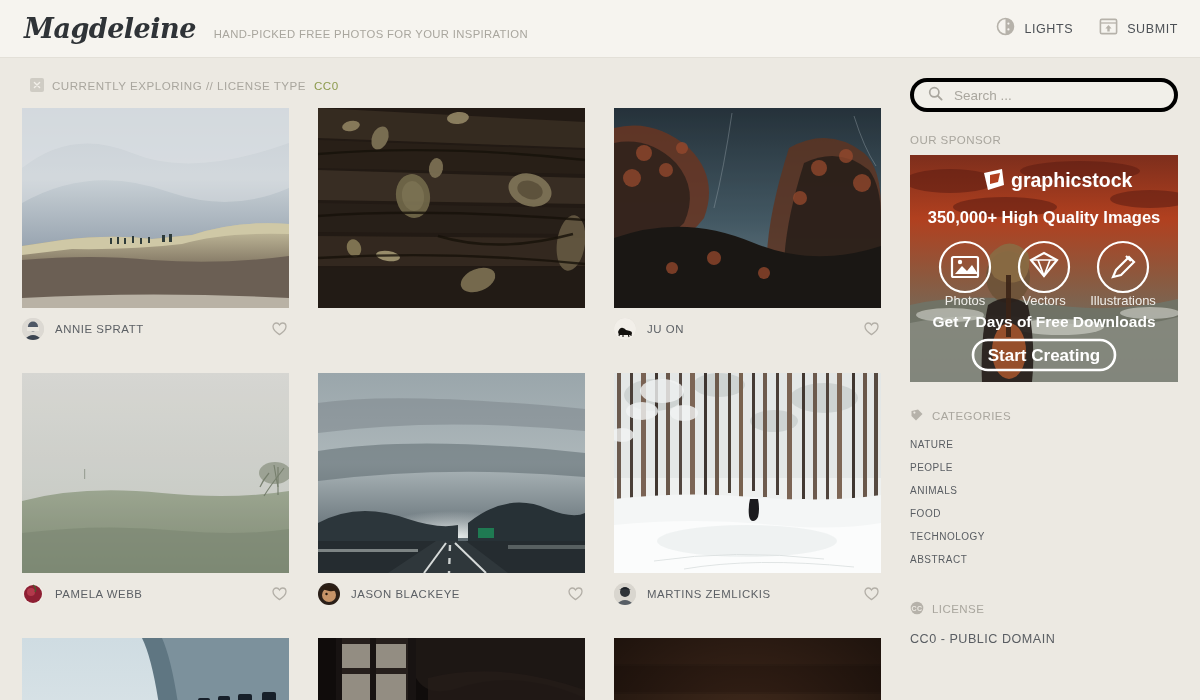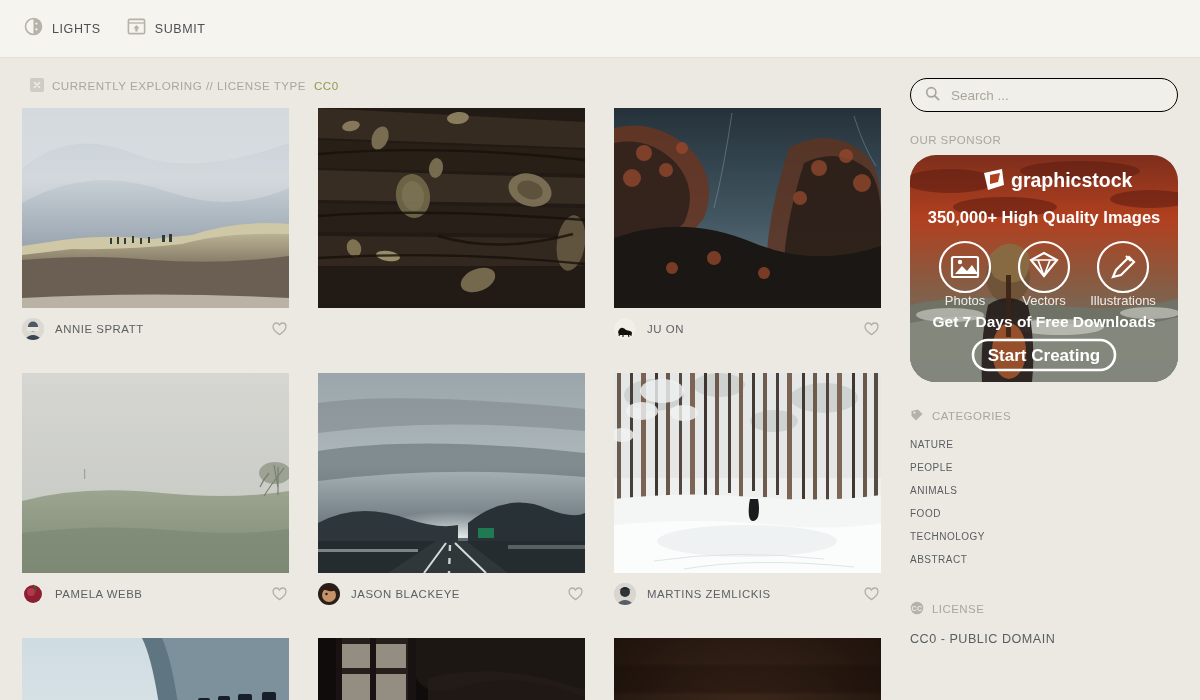--- a/index.html
+++ b/index.html
@@ -151,21 +151,21 @@
     white-space: nowrap;
     overflow: hidden;
     cursor: pointer;
   }
   .heart { flex: none; cursor: pointer; padding-right: 2px; }
   .heart svg { display: block; }
 
   
   .search-box {
     height: 34px;
-    border: 1px solid #000000;
+    border: 4px solid #000000;
     border-radius: 17px;
     background: #f1efe9;
     display: flex;
     align-items: center;
     padding: 0 14px;
     gap: 11px;
     margin-bottom: 22px;
   }
   .search-box input {
     border: none;
@@ -190,21 +190,20 @@
     gap: 8px;
   }
 
   .sponsor {
     width: 268px;
     height: 227px;
     position: relative;
     overflow: hidden;
     cursor: pointer;
     margin-bottom: 26px;
-    border-radius: 26px;
   }
   .sponsor svg { display: block; width: 268px; height: 227px; }
 
   .cat-list { margin-bottom: 30px; }
   .cat-item {
     font-size: 10px;
     letter-spacing: 0.5px;
     color: #595d62;
     text-transform: uppercase;
     padding: 6px 0;
@@ -216,20 +215,24 @@
     color: #595d62;
     text-transform: uppercase;
     padding: 6px 0;
     cursor: pointer;
   }
 </style>
 </head>
 <body>
 
 <div class="header">
+  <div class="brand">
+    <div class="logo">Magdeleine</div>
+    <div class="tagline">HAND-PICKED FREE PHOTOS FOR YOUR INSPIRATION</div>
+  </div>
   <div class="header-actions">
     <div class="header-action">
       <span class="ic">
         <svg width="19" height="19" viewBox="0 0 19 19">
           <circle cx="9.5" cy="9.5" r="8" fill="none" stroke="#b6b2aa" stroke-width="1.6"></circle>
           <path d="M9.5 1.5a8 8 0 0 1 0 16z" fill="#b6b2aa"></path>
           <circle cx="12.4" cy="6.6" r="1.1" fill="#f6f4ef"></circle>
           <circle cx="12.4" cy="12.4" r="1.1" fill="#f6f4ef"></circle>
         </svg>
       </span>

